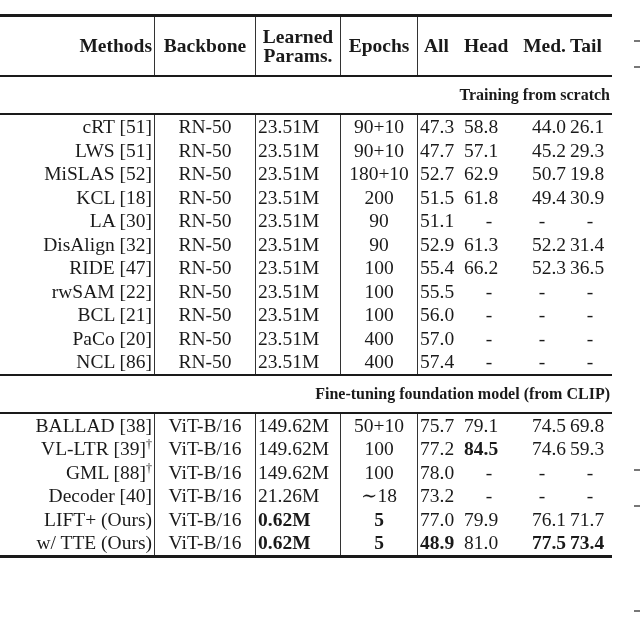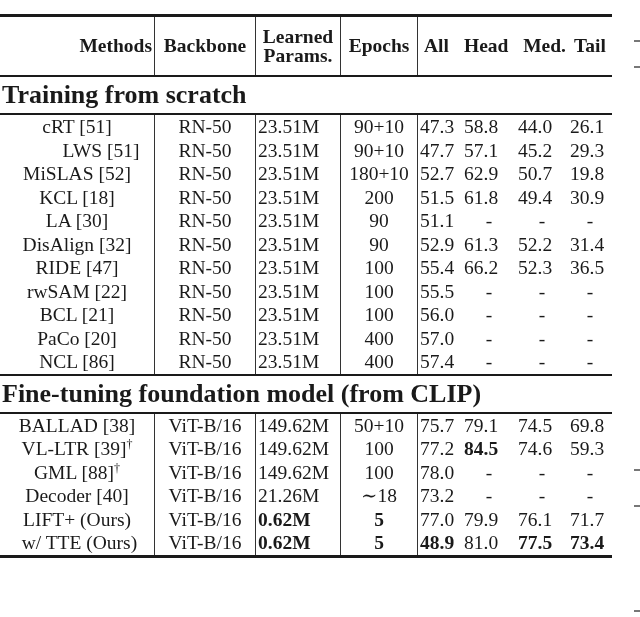--- a/index.html
+++ b/index.html
@@ -27,31 +27,31 @@
     padding: 0 2px; white-space: nowrap; vertical-align: middle;
   }
   .rule-top { border-top: 3px solid #1a1a1a; }
   .rule-mid { border-top: 2px solid #1a1a1a; }
   .rule-bot { border-bottom: 3px solid #1a1a1a; }
   th { font-weight: bold; font-size: 19.5px; }
   th.methods { text-align: right; padding-left: 3px; height: 58px; }
   th.two-line { line-height: 19px; }
   .vline { border-left: 1.3px solid #333; }
   .section td {
-    font-weight: bold; font-size: 26px; text-align: left;
+    font-weight: bold; font-size: 16px; text-align: right;
     height: 36px; padding-left: 3px;
   }
-  td.method { text-align: center; padding-left: 3px; width: 150px; }
+  td.method { text-align: right; padding-left: 3px; width: 150px; }
   td.backbone { text-align: center; width: 96px; }
   td.params { text-align: left; width: 80px; }
   td.epochs { text-align: center; width: 72px; }
   td.num { text-align: left; padding-left: 2px; }
   td.all { width: 40px; padding-left: 1px; }
   td.head { width: 50px; }
-  td.med { width: 48px; text-align: left; padding-right: 6px; }
+  td.med { width: 48px; text-align: right; padding-right: 6px; }
   td.tail { width: 40px; text-align: left; padding-right: 2px; }
   td.dash { text-align: center; }
   .bold { font-weight: bold; }
   .first-row td { padding-top: 4px; }
   .last-row td { padding-bottom: 2px; }
   sup { font-size: 12px; line-height: 0; }
 </style>
 </head>
 <body>
 
@@ -68,21 +68,21 @@
       <th class="methods">Methods</th>
       <th class="vline">Backbone</th>
       <th class="vline two-line">
         <span>Learned</span><br>
         <span>Params.</span>
       </th>
       <th class="vline">Epochs</th>
       <th class="vline" style="text-align:left;padding-left:6px">All</th>
       <th style="text-align:left">Head</th>
       <th style="text-align:right;padding-right:2px">Med.</th>
-      <th style="text-align:center;padding-right:2px">Tail</th>
+      <th style="text-align:left;padding-right:2px">Tail</th>
     </tr>
   </thead>
   <tbody id="tbody">
       <tr class="section rule-mid">
         <td colspan="8">Training from scratch</td>
       </tr>
       <tr class="rule-mid first-row">
         <td class="method"><span style="white-space: pre;">cRT [51]</span></td>
         <td class="backbone vline">RN-50</td>
         <td class="params vline">23.51M</td>

